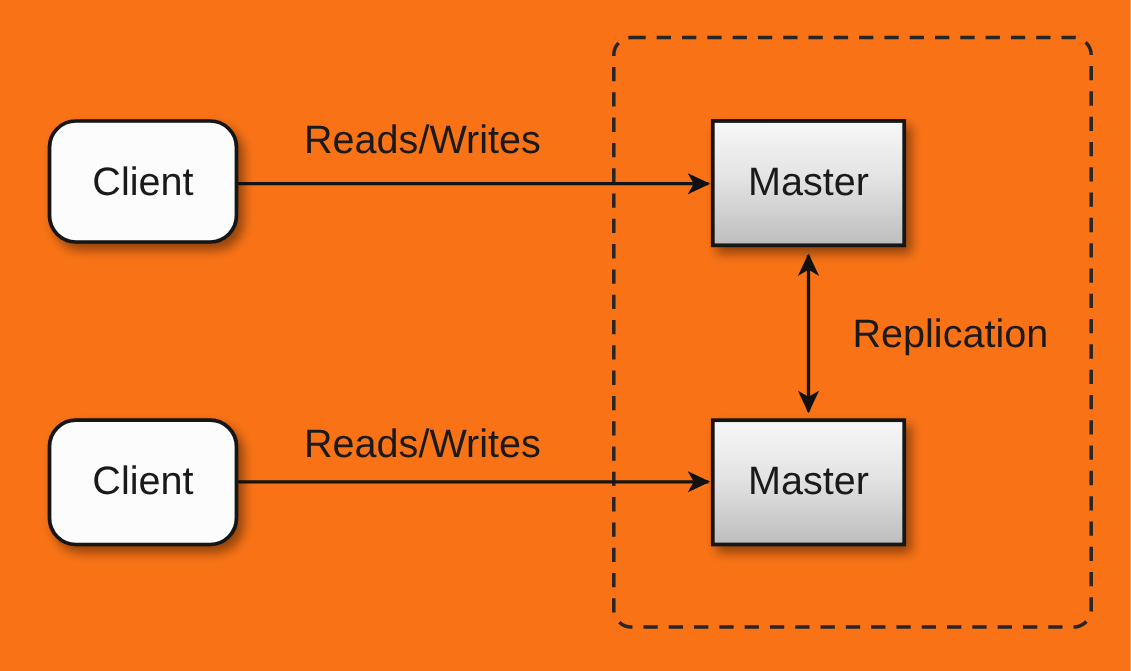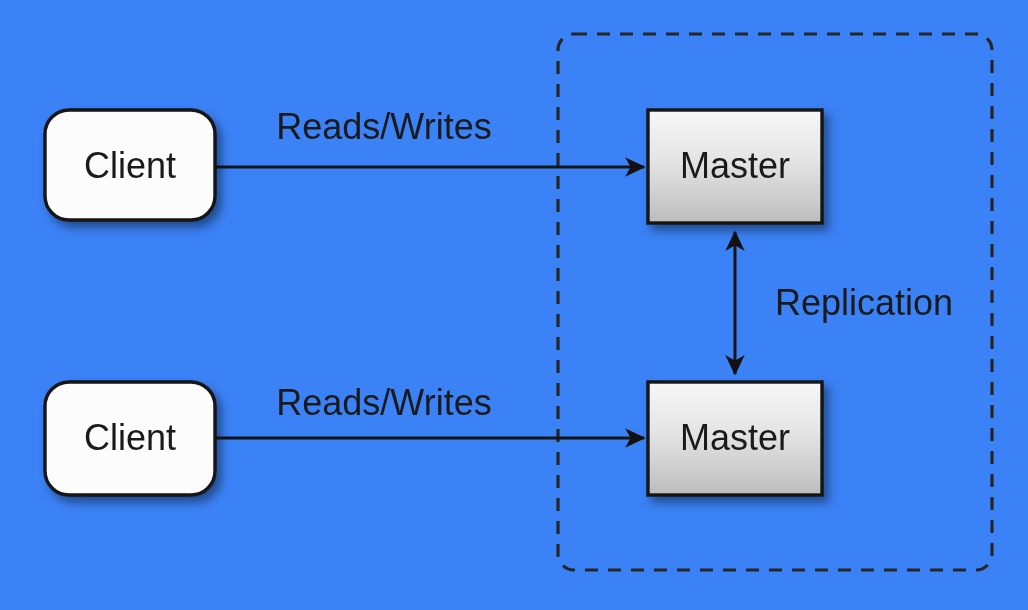--- a/index.html
+++ b/index.html
@@ -7,21 +7,21 @@
     padding: 0;
     background: #ffffff;
   }
   body {
     font-family: "Liberation Sans", sans-serif;
   }
   #canvas {
     position: relative;
     width: 1028px;
     height: 610px;
-    background: #3b82f6;
+    background: #f97316;
     overflow: hidden;
   }
   #diagram-svg {
     position: absolute;
     left: 0;
     top: 0;
     width: 1028px;
     height: 610px;
   }
   .node-label {

